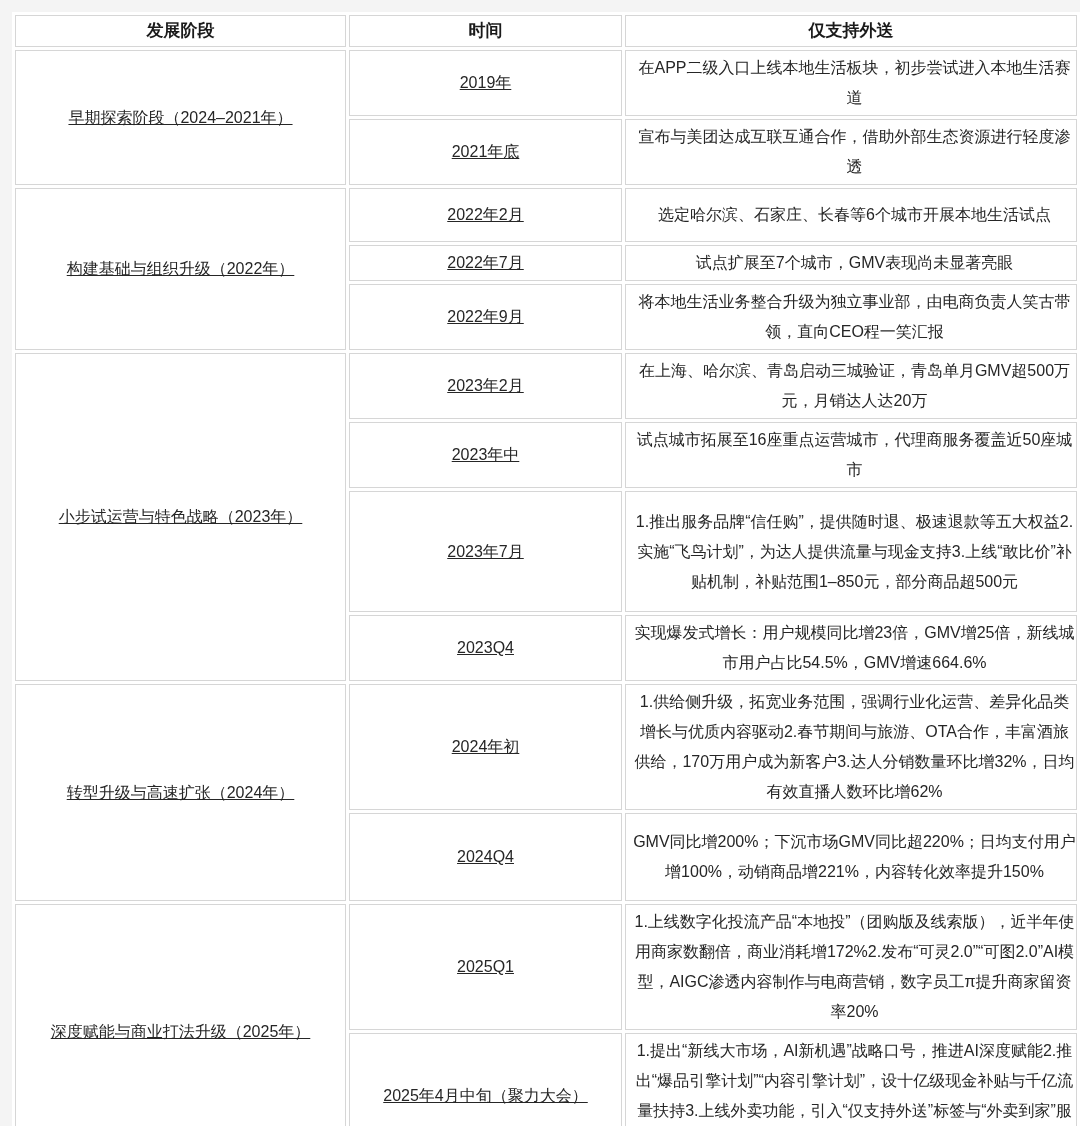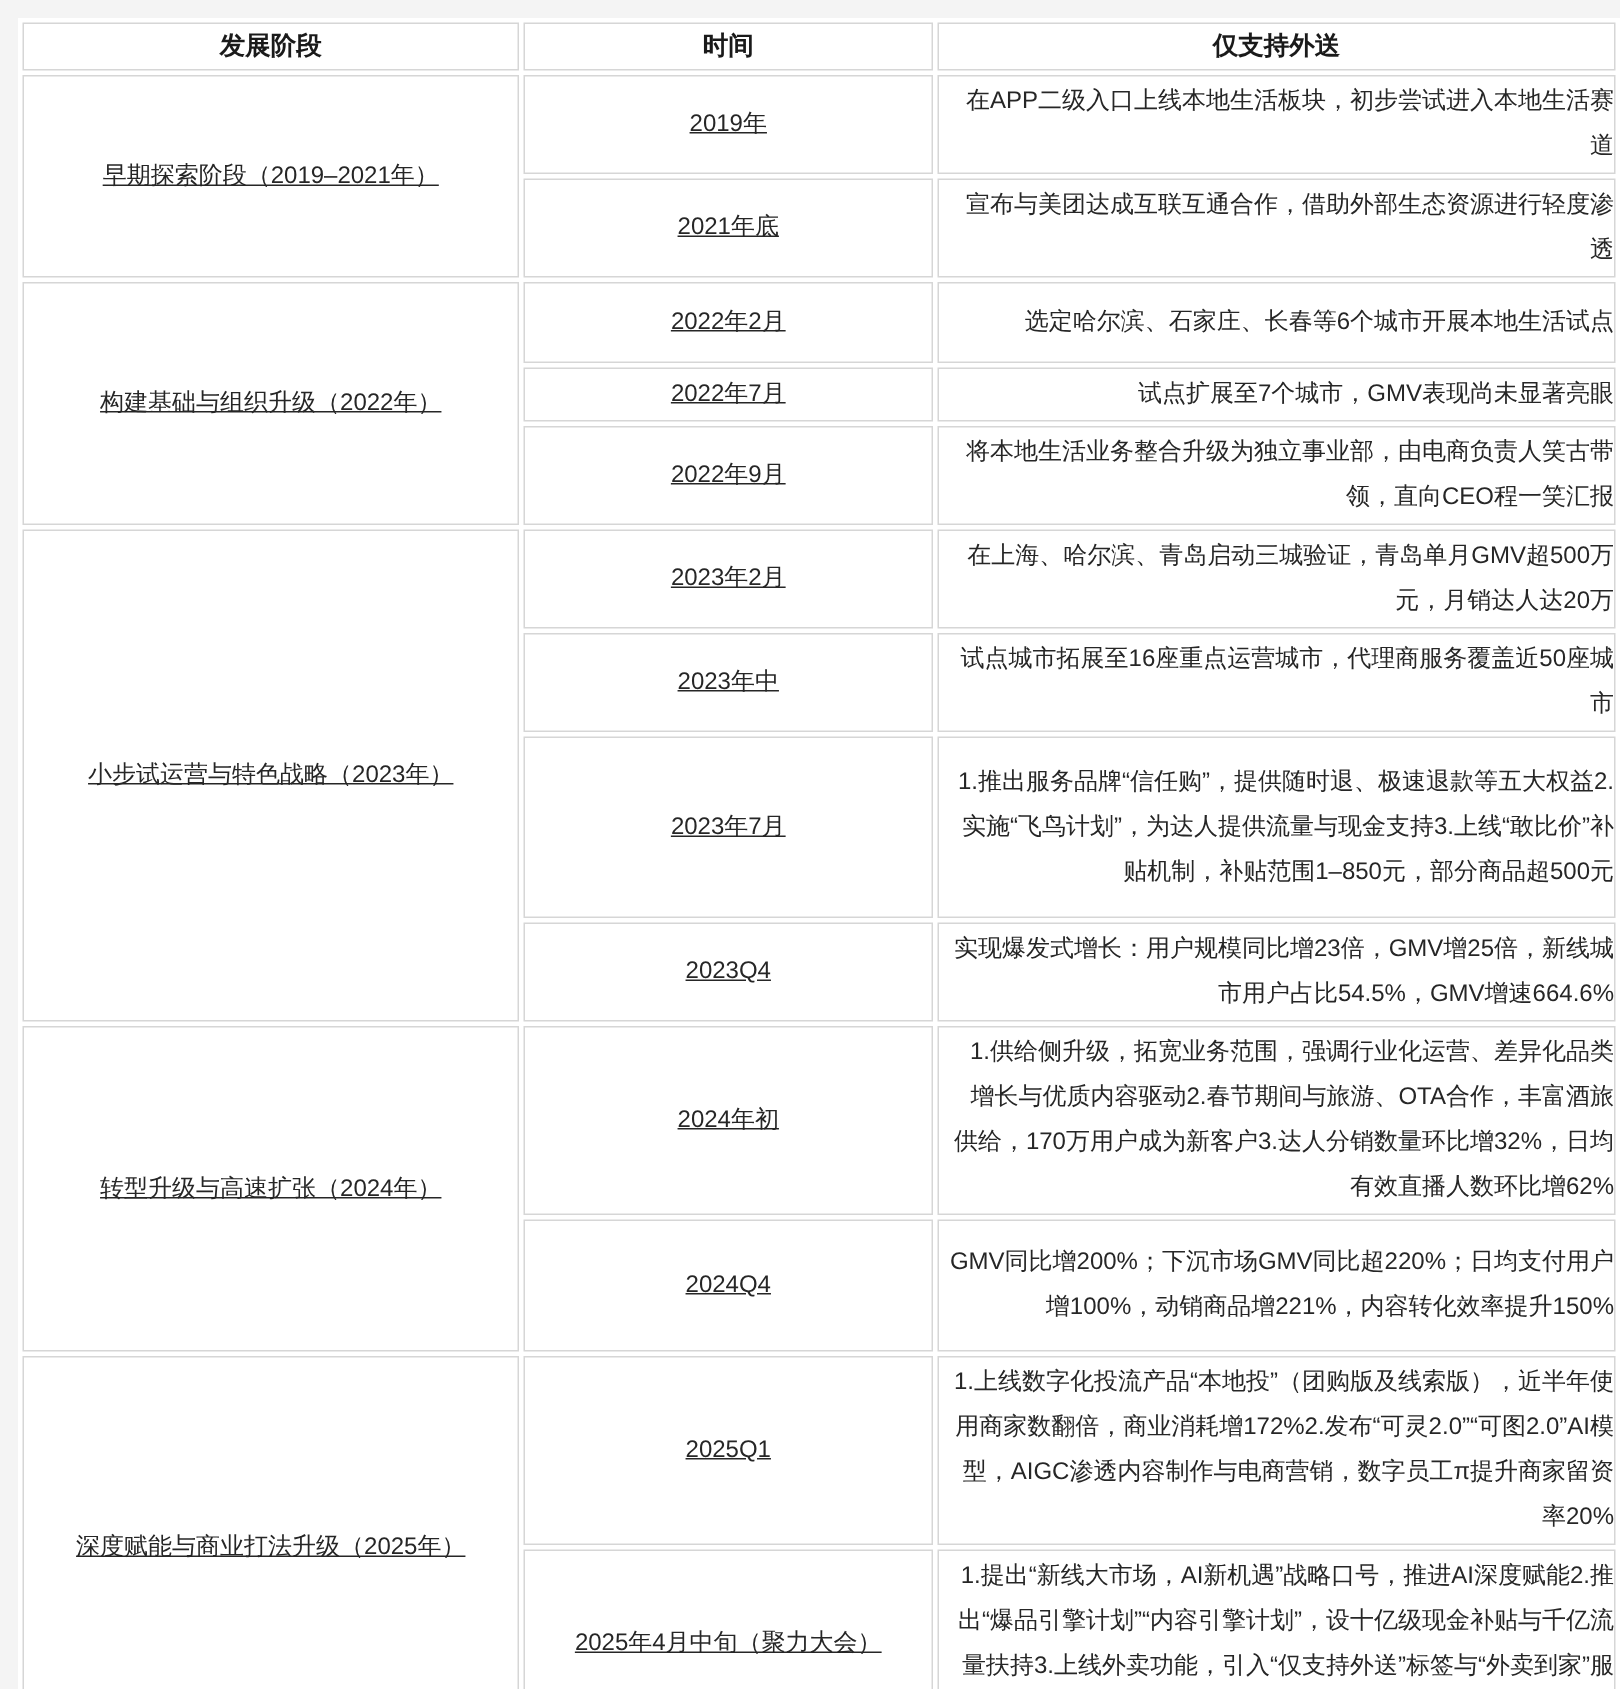--- a/index.html
+++ b/index.html
@@ -33,21 +33,21 @@
   td {
     font-size: 16px;
     line-height: 30px;
   }
   td.stage, td.time {
     text-align: center;
     padding: 2px 6px;
     text-decoration: underline;
   }
   td.event {
-    text-align: right;
+    text-align: center;
     padding: 2px 0 2px 7px;
   }
 </style>
 </head>
 <body>
 
 <table class="timeline">
   <colgroup>
     <col style="width:331px">
     <col style="width:273px">
@@ -55,21 +55,21 @@
   </colgroup>
   <thead>
     <tr style="height:30px">
       <th>发展阶段</th>
       <th>时间</th>
       <th>仅支持外送</th>
     </tr>
   </thead>
   <tbody>
     <tr style="height:60px">
-      <td class="stage" rowspan="2">早期探索阶段（2019–2021年）</td>
+      <td class="stage" rowspan="2">早期探索阶段（2024–2021年）</td>
       <td class="time">2019年</td>
       <td class="event">在APP二级入口上线本地生活板块，初步尝试进入本地生活赛道</td>
     </tr>
     <tr style="height:62px">
       <td class="time">2021年底</td>
       <td class="event">宣布与美团达成互联互通合作，借助外部生态资源进行轻度渗透</td>
     </tr>
     <tr style="height:54px">
       <td class="stage" rowspan="3">构建基础与组织升级（2022年）</td>
       <td class="time">2022年2月</td>

